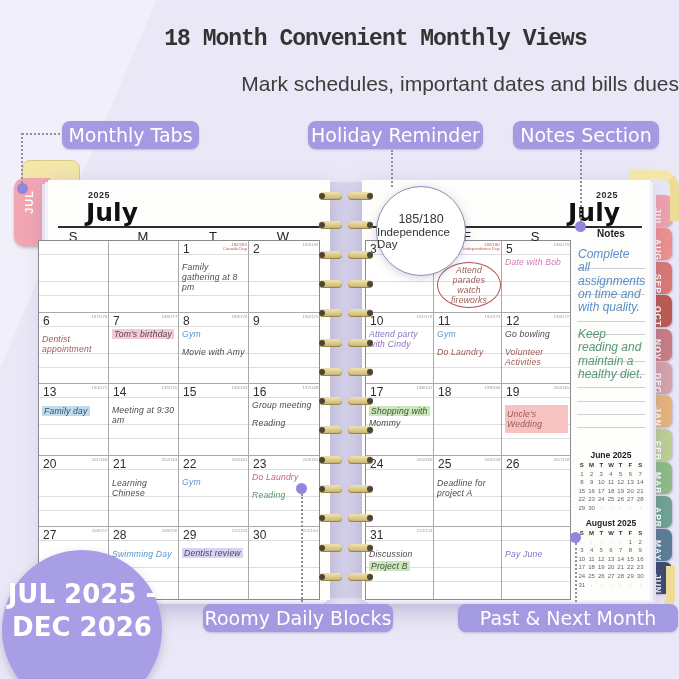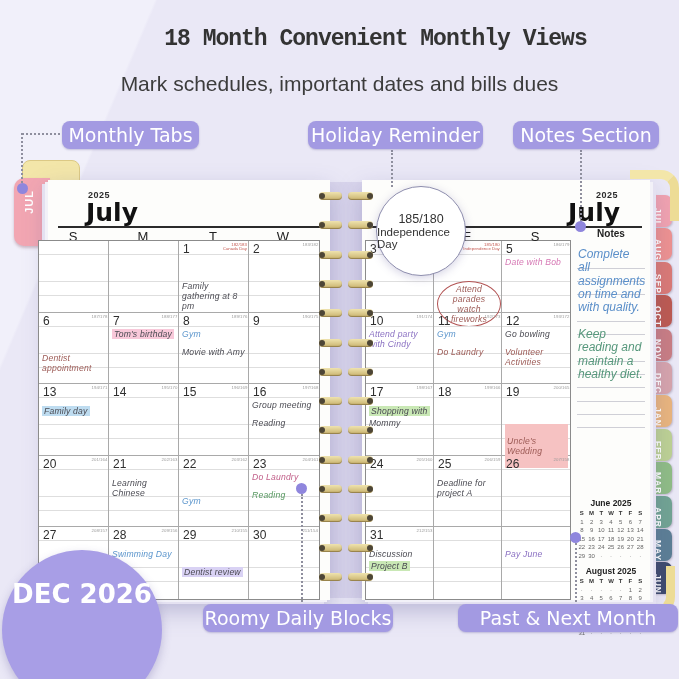--- a/index.html
+++ b/index.html
@@ -2,21 +2,21 @@
 <html><head>
 <meta charset="utf-8">
 <style>
   html,body{margin:0;padding:0;background:#eceaf7;}
   #stage{position:relative;width:679px;height:679px;overflow:hidden;
     font-family:"Liberation Sans",sans-serif;
     background:linear-gradient(113deg,#f1f0fa 0%,#f1f0fa 16%,#eae8f6 16.3%,#eae8f6 100%);}
   
   .title{position:absolute;left:0;top:26px;width:100%;text-align:center;
     font-family:Liberation Mono, monospace;font-weight:800;font-size:23px;color:#333;letter-spacing:-1px;padding-left:36px;}
-  .subtitle{position:absolute;left:0;top:72px;width:100%;text-align:center;
+  .subtitle{position:absolute;left:0;top:72px;width:100%;text-align:right;
     font-size:21px;color:#3c3c3c;}
   
   .pill{position:absolute;background:#a39ae2;color:#fff;border-radius:8px;
     font-size:19px;line-height:28px;height:28px;text-align:center;
     font-family:"DejaVu Sans",sans-serif;box-shadow:0 1px 2px rgba(90,80,150,.3);z-index:40;}
   
   .dotv{position:absolute;width:0;border-left:2px dotted #8f8f9e;z-index:35;}
   .doth{position:absolute;height:0;border-top:2px dotted #8f8f9e;z-index:35;}
   .pdot{position:absolute;width:11px;height:11px;border-radius:50%;background:#8f86dd;z-index:36;}
   
@@ -51,32 +51,32 @@
   #gridR .cell:nth-child(n+13){border-bottom:none;}
   .daynum{position:absolute;left:4px;top:1px;font-size:12px;color:#2e2e2e;}
   .doy{position:absolute;right:1px;top:1px;font-size:7px;line-height:7px;color:#9a9a9a;
     transform:scale(.62);transform-origin:top right;text-align:right;white-space:nowrap;}
   .doy.red{color:#c4574f;}
   .entries{position:absolute;left:3px;right:2px;top:16px;display:flex;flex-direction:column;align-items:flex-start;gap:2px;}
   .entry{font-style:italic;font-size:8.6px;line-height:10px;color:#4a4a52;letter-spacing:.2px;}
   .entry.ink{color:#4a4a52}.entry.blue{color:#5b95cc}.entry.maroon{color:#9c5a55}
   .entry.magenta{color:#c2608a}.entry.green{color:#55975f}.entry.purple{color:#8a70c2}.entry.pink{color:#d678b4}
   .hl-pink{background:#f8c8d9;padding:0 2px}.hl-blue{background:#bedcf0;padding:0 2px}
-  .hl-purple{background:#d9d2f4;padding:0 2px}.hl-green{background:#c9e8b5;padding:0 2px}.hl-red{background:#f6c2c2;padding:12px 2px}
-  .push{margin-top:24px}.push2{margin-top:6px}
+  .hl-purple{background:#d9d2f4;padding:0 2px}.hl-green{background:#c9e8b5;padding:0 2px}.hl-red{background:#f6c2c2;padding:4px 2px}
+  .push{margin-top:5px}.push2{margin-top:6px}
   .circled{border:1.5px solid #b25252;border-radius:50%;padding:2px 3px;text-align:center;width:56px;}
   
   #notesCol{position:absolute;left:215px;top:48px;width:68px;height:370px;}
   .notes-head{text-align:center;font-size:10px;font-weight:bold;color:#222;}
   .notes-lines{position:absolute;left:0;top:14px;width:68px;height:205px;
     background-image:repeating-linear-gradient(to bottom,transparent 0,transparent 12.5px,#cfcfd6 12.5px,#cfcfd6 13.3px);}
   .note{position:absolute;left:1px;width:66px;font-style:italic;font-size:12px;line-height:13.3px;}
   .note-blue{color:#5b8fc9}.note-green{color:#56977b}
   .minical{position:absolute;left:0;width:68px;}
-  .mc-title{text-align:center;font-size:8.5px;font-weight:bold;color:#222;margin-bottom:1px;margin-top:48px;}
+  .mc-title{text-align:center;font-size:8.5px;font-weight:bold;color:#222;margin-bottom:1px;}
   .mc-grid{display:grid;grid-template-columns:repeat(7,1fr);row-gap:0;}
   .mc-grid span{font-size:6px;line-height:8.6px;text-align:center;color:#666;}
   .mc-grid .mc-h{font-weight:bold;color:#333;}
   
   #julTab{position:absolute;left:14px;top:178px;width:36px;height:68px;background:#f2a6b2;
     border-radius:10px 0 0 10px;z-index:8;box-shadow:0 2px 3px rgba(120,60,80,.3);}
   #julTab span{position:absolute;left:9px;top:12px;writing-mode:vertical-rl;transform:rotate(180deg);
     color:#fff;font-size:11px;font-weight:bold;letter-spacing:1px;}
   .side-tab{position:absolute;left:646px;width:26px;height:32px;border-radius:0 7px 7px 0;
     color:#fff;font-size:8.5px;font-weight:bold;z-index:9;
@@ -205,20 +205,23 @@
       <div class="cell">
         <span class="daynum">13</span>
         <span class="doy">194/171</span>
         <div class="entries">
           <div class="entry ink hl-blue push2">Family day</div>
         </div>
       </div>
       <div class="cell">
         <span class="daynum">14</span>
         <span class="doy">195/170</span>
+        <div class="entries">
+          <div class="entry ink push">Meeting at 9:30 am</div>
+        </div>
       </div>
       <div class="cell">
         <span class="daynum">15</span>
         <span class="doy">196/169</span>
       </div>
       <div class="cell">
         <span class="daynum">16</span>
         <span class="doy">197/168</span>
         <div class="entries">
           <div class="entry ink">Group meeting</div>
@@ -543,17 +546,18 @@
       </div>
     </div>
 
   <div id="magnifier">
     <div class="m1">185/180</div>
     <div class="m2">Independence Day</div>
   </div>
 
   <div id="badge">
     <div class="btxt">
+      <div>JUL 2025 -</div>
       <div>DEC 2026</div>
     </div>
   </div>
 
 </div>
 
 </body></html>

